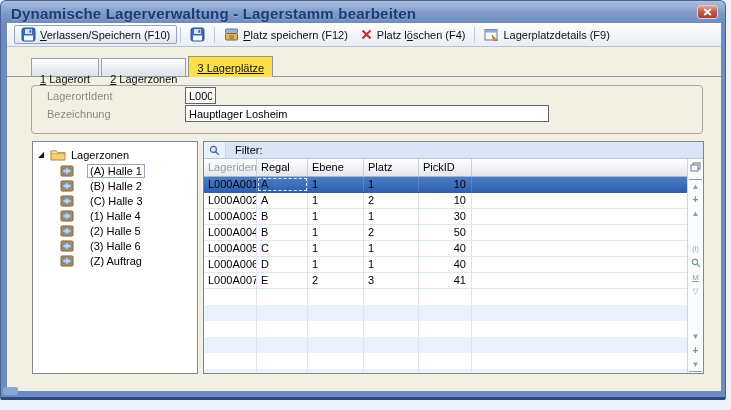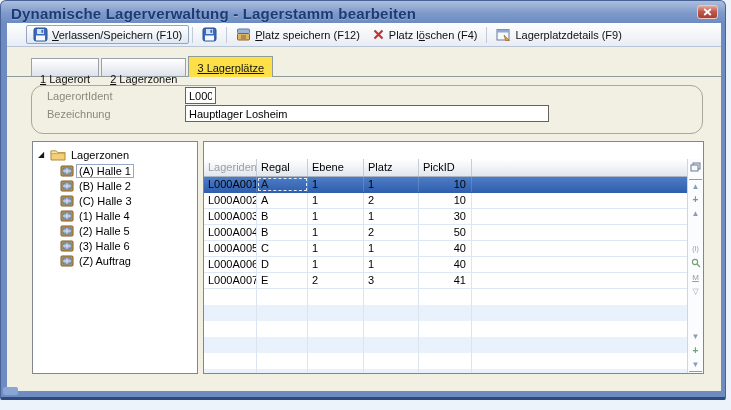--- a/index.html
+++ b/index.html
@@ -31,21 +31,21 @@
     position:absolute;top:4px;right:7px;width:21px;height:14px;
     background:linear-gradient(#e5aa9d,#c05a4e 45%,#a93f34);
     border:1px solid #ecc9bf;border-radius:3px;box-sizing:border-box;
     display:flex;align-items:center;justify-content:center;cursor:default;
   }
   
   .toolbar{
     position:absolute;left:6px;top:22px;width:714px;height:24px;
     background:linear-gradient(#fefefe,#e8edf4);
     border-bottom:1px solid #b9c4d6;box-sizing:border-box;
-    display:flex;align-items:center;padding:0 19px;
+    display:flex;align-items:center;padding:0 7px;
   }
   .tbtn{
     display:flex;align-items:center;gap:4px;
     font-size:11px;color:#101010;height:19px;padding:0 6px;
     box-sizing:border-box;white-space:nowrap;
   }
   .tbtn.framed{
     border:1px solid #93a5c2;border-radius:2px;
     background:linear-gradient(#ffffff,#dfe7f2);
   }
@@ -66,37 +66,37 @@
     margin-right:2px;margin-bottom:1px;white-space:nowrap;
   }
   .tab.active{
     background:#fde047;height:21px;padding-top:5px;margin-bottom:0;
     border-color:#8f9b9d;position:relative;z-index:3;text-decoration:underline;
   }
   .tabline{position:absolute;left:0;top:29px;width:714px;height:1px;background:#8f9b9d}
   
   .groupbox{
     position:absolute;left:24px;top:38px;width:672px;height:49px;
-    border:1px solid #a8a79b;border-radius:12px;box-sizing:border-box;
+    border:1px solid #a8a79b;border-radius:4px;box-sizing:border-box;
   }
   .flabel{position:absolute;font-size:11px;color:#8b897d;white-space:nowrap}
   .finput{
     position:absolute;height:17px;box-sizing:border-box;
     border:1px solid #636363;background:#fff;
     font-family:"Liberation Sans",sans-serif;font-size:11px;padding:0 3px;color:#000;
   }
   
   .treepanel{
     position:absolute;left:25px;top:94px;width:166px;height:233px;
     background:#fff;border:1px solid #82878f;box-sizing:border-box;
     font-size:11px;color:#000;overflow:hidden;
   }
   .troot{display:flex;align-items:center;gap:3px;height:16px;margin:5px 0 0 5px}
   .expand{font-size:8px;color:#1a1a1a;width:9px;line-height:8px}
-  .titem{display:flex;align-items:center;gap:3px;height:15px;margin-left:27px}
+  .titem{display:flex;align-items:center;gap:14px;height:15px;margin-left:27px}
   .tlabel{padding:0 2px;white-space:nowrap}
   .titem.focused .tlabel{outline:1px solid #96a7c6;background:#fff}
   
   .gridpanel{
     position:absolute;left:196px;top:94px;width:501px;height:233px;
     background:#fff;border:1px solid #82878f;box-sizing:border-box;overflow:hidden;
   }
   .filterrow{
     position:absolute;left:0;top:0;width:499px;height:17px;
     background:#d9e5f6;border-bottom:1px solid #b3c6e2;box-sizing:border-box;
@@ -325,20 +325,31 @@
               <line x1="3" y1="6" x2="11" y2="6" stroke="#dfe8f3"></line>
               <line x1="7" y1="3" x2="7" y2="9" stroke="#dfe8f3"></line>
             </svg>
           </span>
         <span class="tlabel">(Z) Auftrag</span>
       </div>
     </div>
 
     <div class="gridpanel">
 
+      <div class="filterrow">
+        <div class="filtericonbox">
+          <span>
+            <svg width="11" height="11" viewBox="0 0 11 11">
+                <circle cx="4.4" cy="4.4" r="3" fill="#dceaf8" stroke="#4a6b96" stroke-width="1.2"></circle>
+                <line x1="6.7" y1="6.7" x2="9.8" y2="9.8" stroke="#4a6b96" stroke-width="1.5"></line>
+              </svg>
+          </span>
+        </div>
+        <span class="filterlabel">Filter:</span>
+      </div>
 
       <div class="headerrow">
         <div class="hc dim w0">Lagerident</div>
         <div class="hc w1">Regal</div>
         <div class="hc w2">Ebene</div>
         <div class="hc w3">Platz</div>
         <div class="hc w4">PickID</div>
         <div class="hcfill"></div>
       </div>
 

